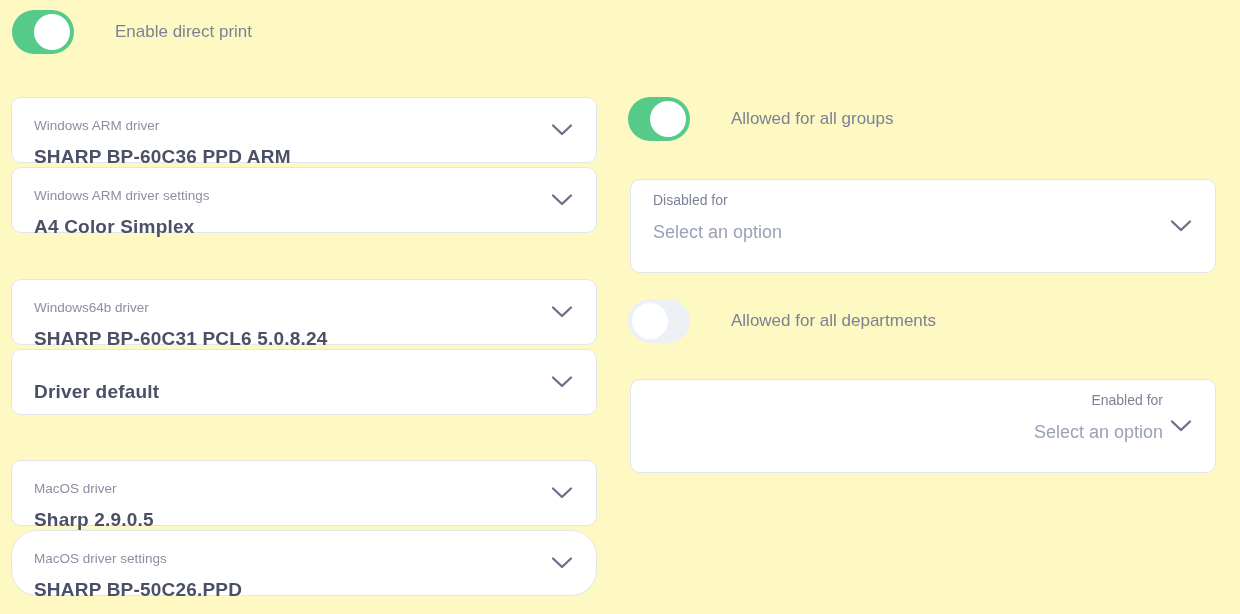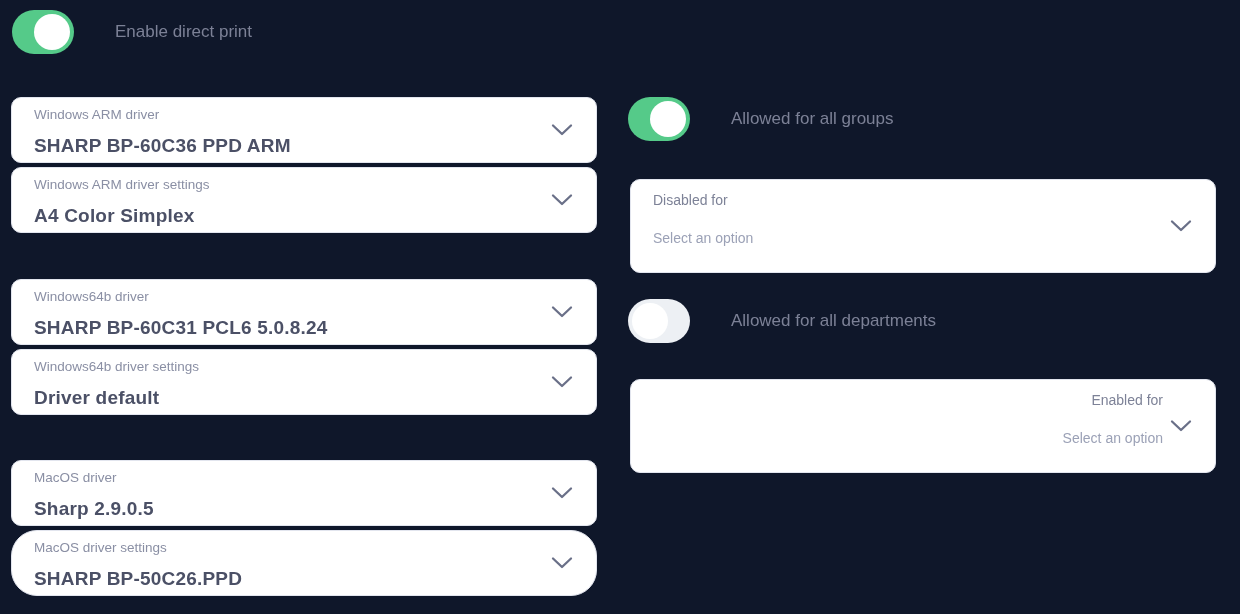--- a/index.html
+++ b/index.html
@@ -5,21 +5,21 @@
   html, body {
     margin: 0;
     padding: 0;
     background: #ffffff;
     font-family: "Liberation Sans", sans-serif;
   }
   .page {
     position: relative;
     width: 1240px;
     height: 614px;
-    background: #0f172a;
+    background: #fef9c3;
     overflow: hidden;
   }
 
   
   .toggle-row {
     position: absolute;
     display: flex;
     align-items: center;
     gap: 41px;
   }
@@ -50,21 +50,21 @@
   }
 
   
   .box {
     position: absolute;
     width: 586px;
     box-sizing: border-box;
     background: #ffffff;
     border: 1px solid #e2e5ee;
     border-radius: 10px;
-    padding: 9px 52px 0 22px;
+    padding: 20px 52px 0 22px;
     cursor: pointer;
   }
   .field { height: 66px; }
   .select { height: 94px; padding-top: 12px; }
 
   .field-label {
     font-size: 13.5px;
     color: #8a8fa4;
     line-height: 1.25;
     white-space: nowrap;
@@ -77,23 +77,23 @@
     letter-spacing: 0.2px;
     white-space: nowrap;
   }
   .select-label {
     font-size: 14px;
     color: #7d8297;
     line-height: 1.25;
     white-space: nowrap;
   }
   .select-placeholder {
-    font-size: 14px;
+    font-size: 18px;
     color: #9ba1b6;
-    margin-top: 20px;
+    margin-top: 12px;
     white-space: nowrap;
   }
 
   .chevron {
     position: absolute;
     right: 23px;
     top: 50%;
     transform: translateY(-50%);
     width: 22px;
     height: 13px;
@@ -144,21 +144,20 @@
 
   <div class="box field" id="field-2">
     <div class="field-label">Windows64b driver</div>
     <div class="field-value">SHARP BP-60C31 PCL6 5.0.8.24</div>
     <svg class="chevron" viewBox="0 0 22 13">
         <polyline points="2,2 11,10.5 20,2" fill="none" stroke="#6a7088" stroke-width="2.3" stroke-linecap="round" stroke-linejoin="round"></polyline>
       </svg>
   </div>
 
   <div class="box field" id="field-3">
-    <div class="field-label">Windows64b driver settings</div>
     <div class="field-value">Driver default</div>
     <svg class="chevron" viewBox="0 0 22 13">
         <polyline points="2,2 11,10.5 20,2" fill="none" stroke="#6a7088" stroke-width="2.3" stroke-linecap="round" stroke-linejoin="round"></polyline>
       </svg>
   </div>
 
   <div class="box field" id="field-4">
     <div class="field-label">MacOS driver</div>
     <div class="field-value">Sharp 2.9.0.5</div>
     <svg class="chevron" viewBox="0 0 22 13">

